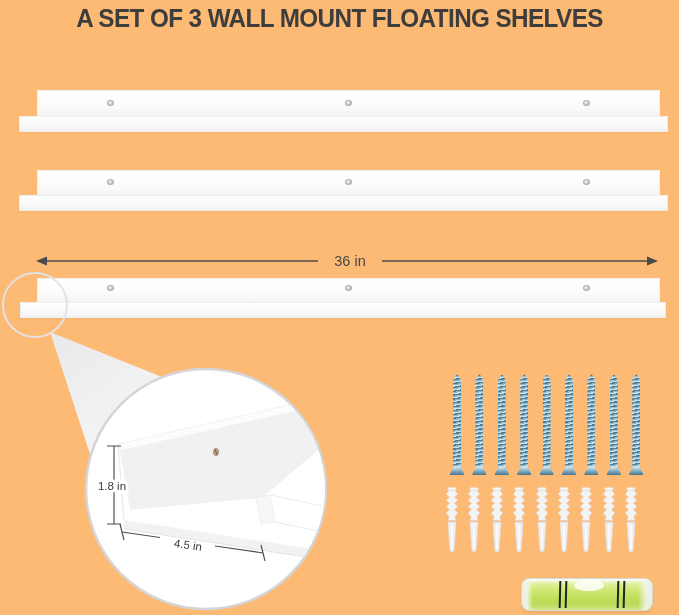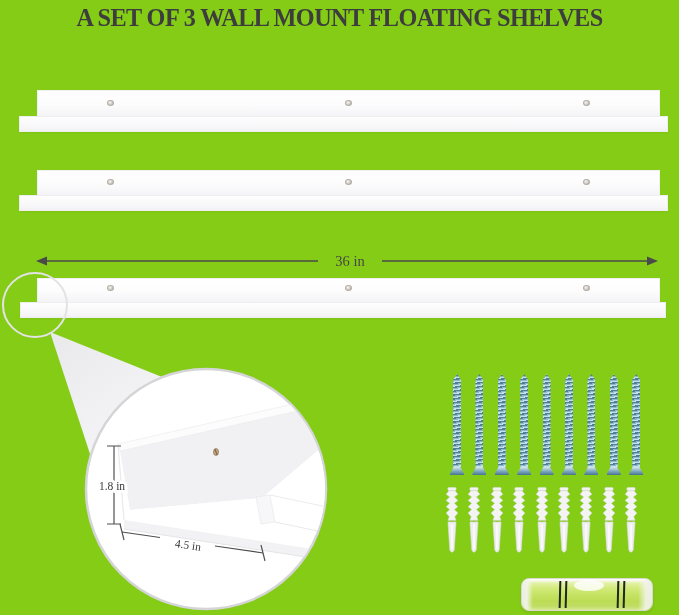--- a/index.html
+++ b/index.html
@@ -1,18 +1,18 @@
 <!DOCTYPE html>
 <html><head>
 <meta charset="utf-8">
 <style>
   html,body { margin:0; padding:0; background:#fff; }
   #canvas {
-    position:relative; width:679px; height:615px; background:#84cc16;
-    overflow:hidden; font-family:Liberation Serif, serif;
+    position:relative; width:679px; height:615px; background:#fdba74;
+    overflow:hidden; font-family:Liberation Sans, sans-serif;
   }
   
   .page-title {
     position:absolute; top:4px; left:0; width:679px; text-align:center;
     font-size:25px; font-weight:bold; letter-spacing:-0.6px; color:#3d3d3d;
     transform:scaleX(0.97); margin:0;
   }
   
   .shelf-back {
     position:absolute; left:37px; width:623px;

